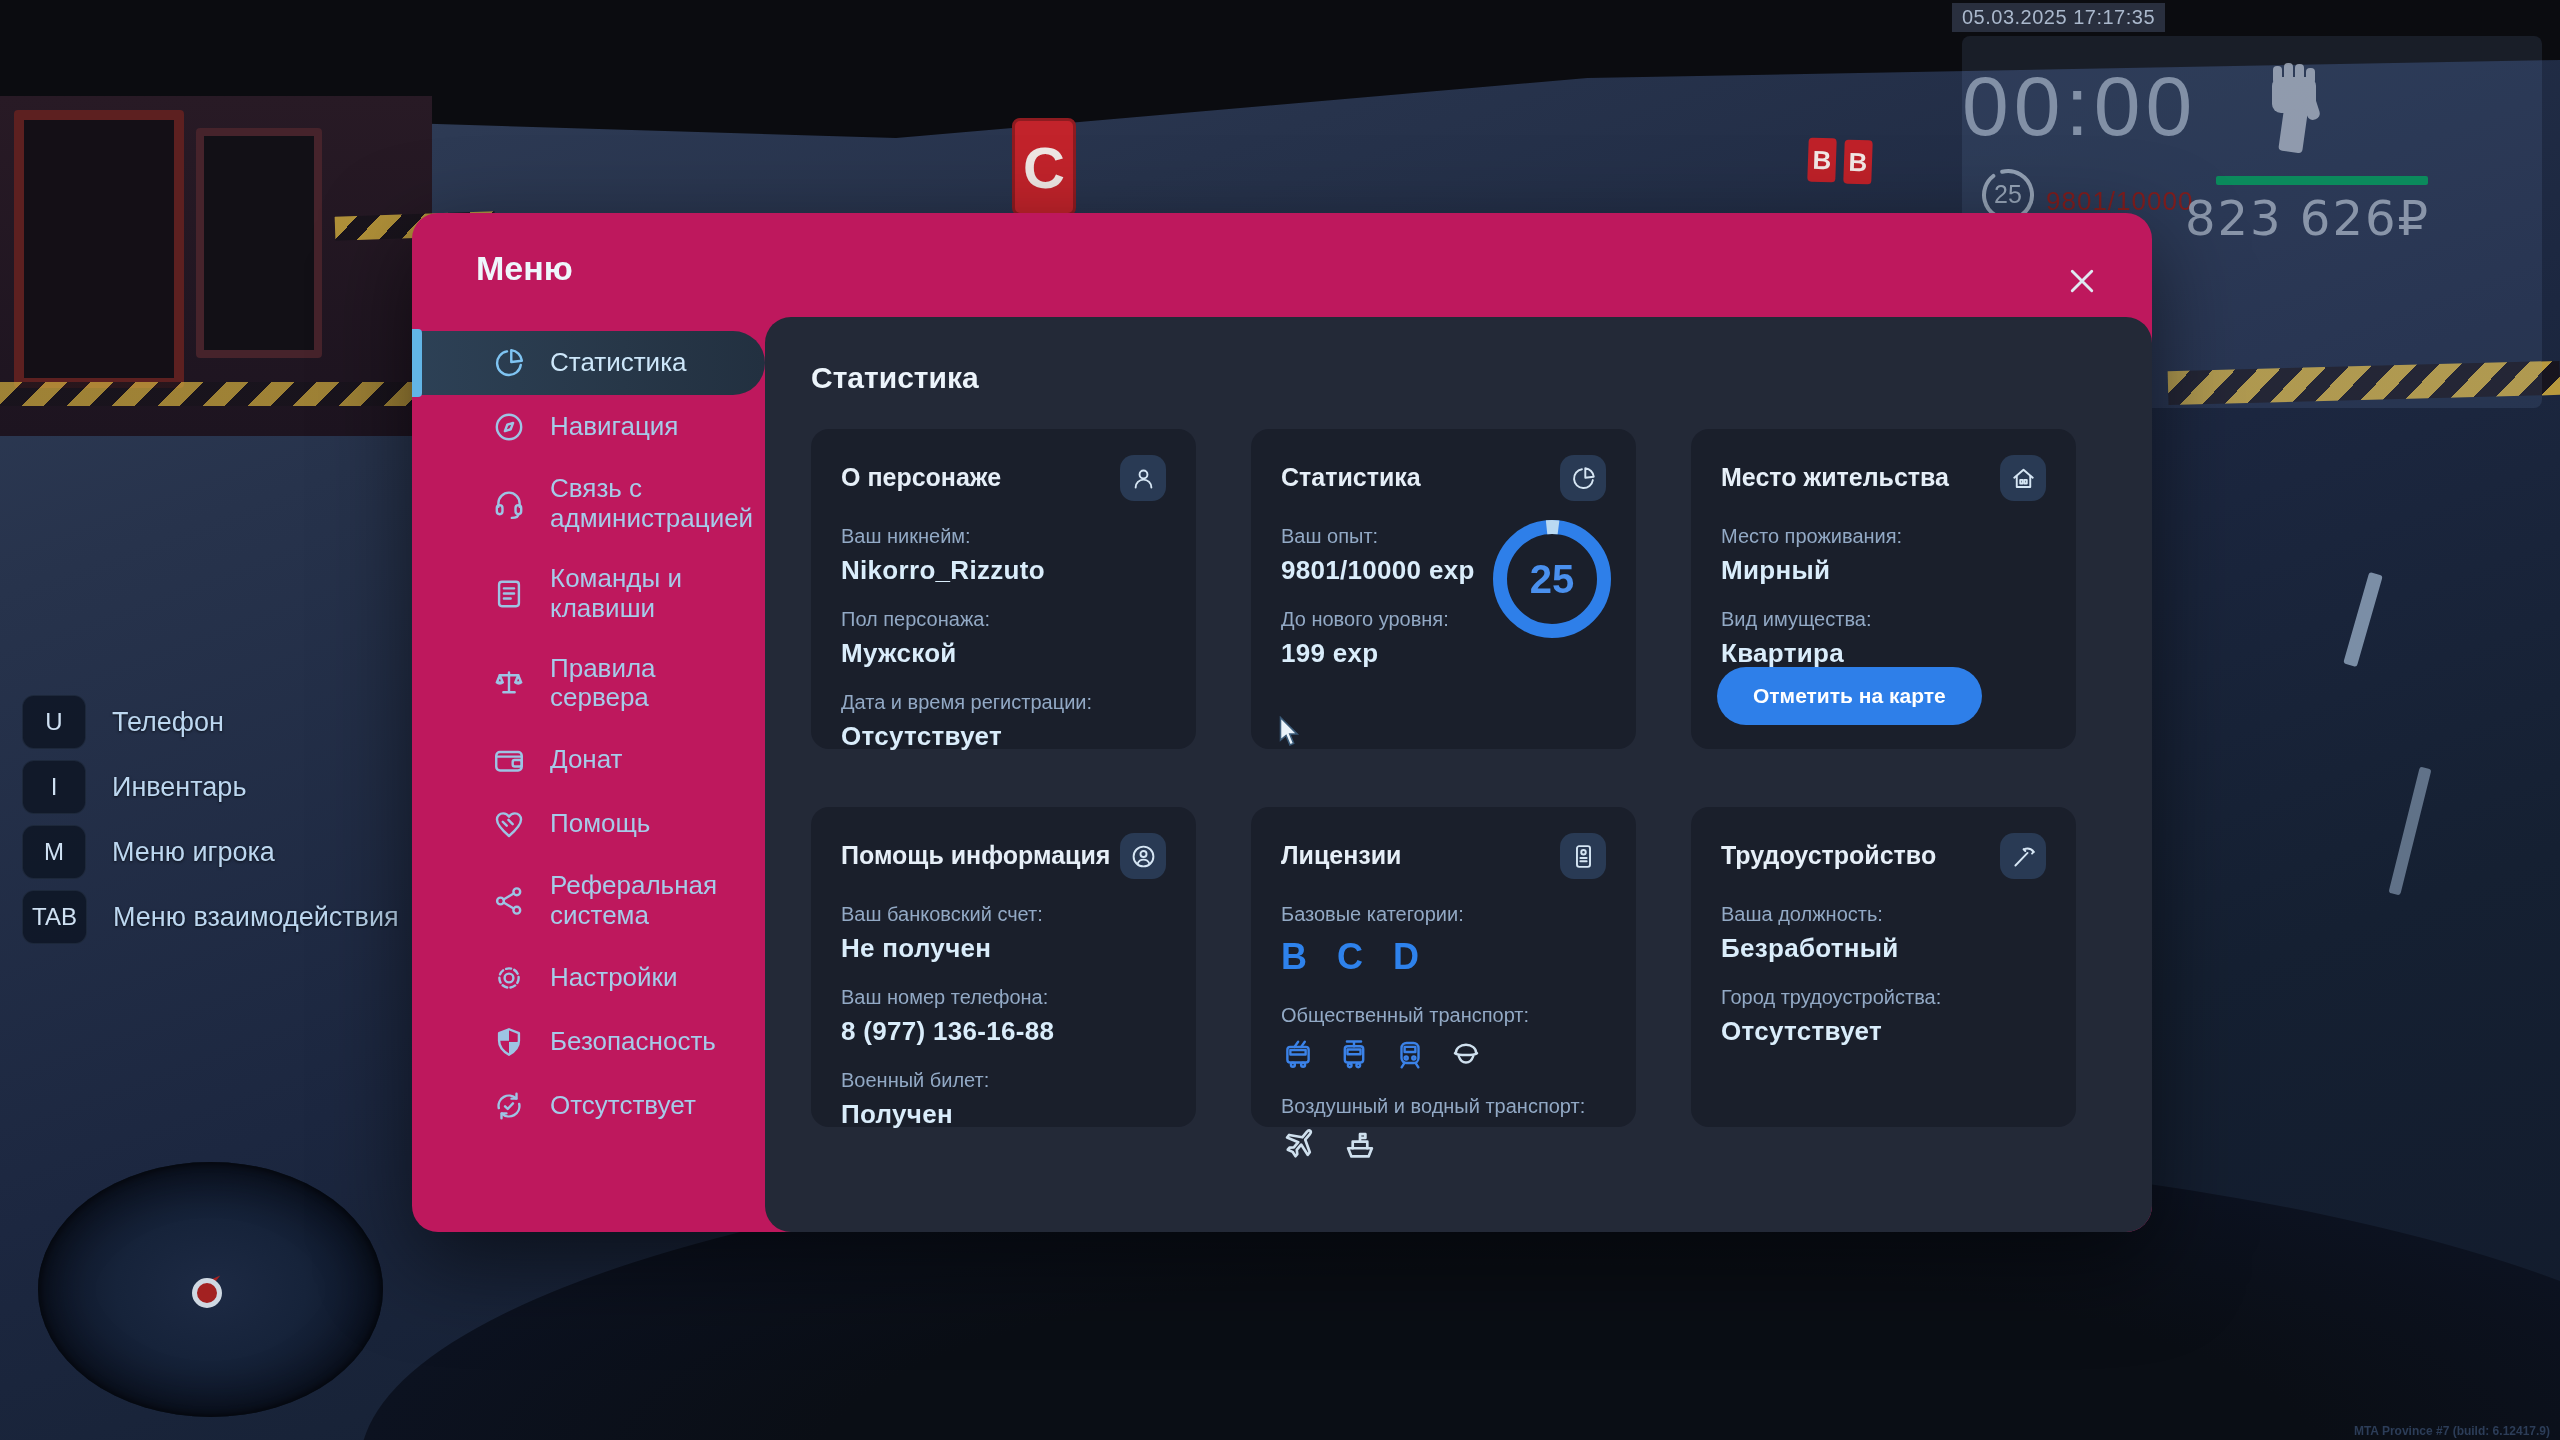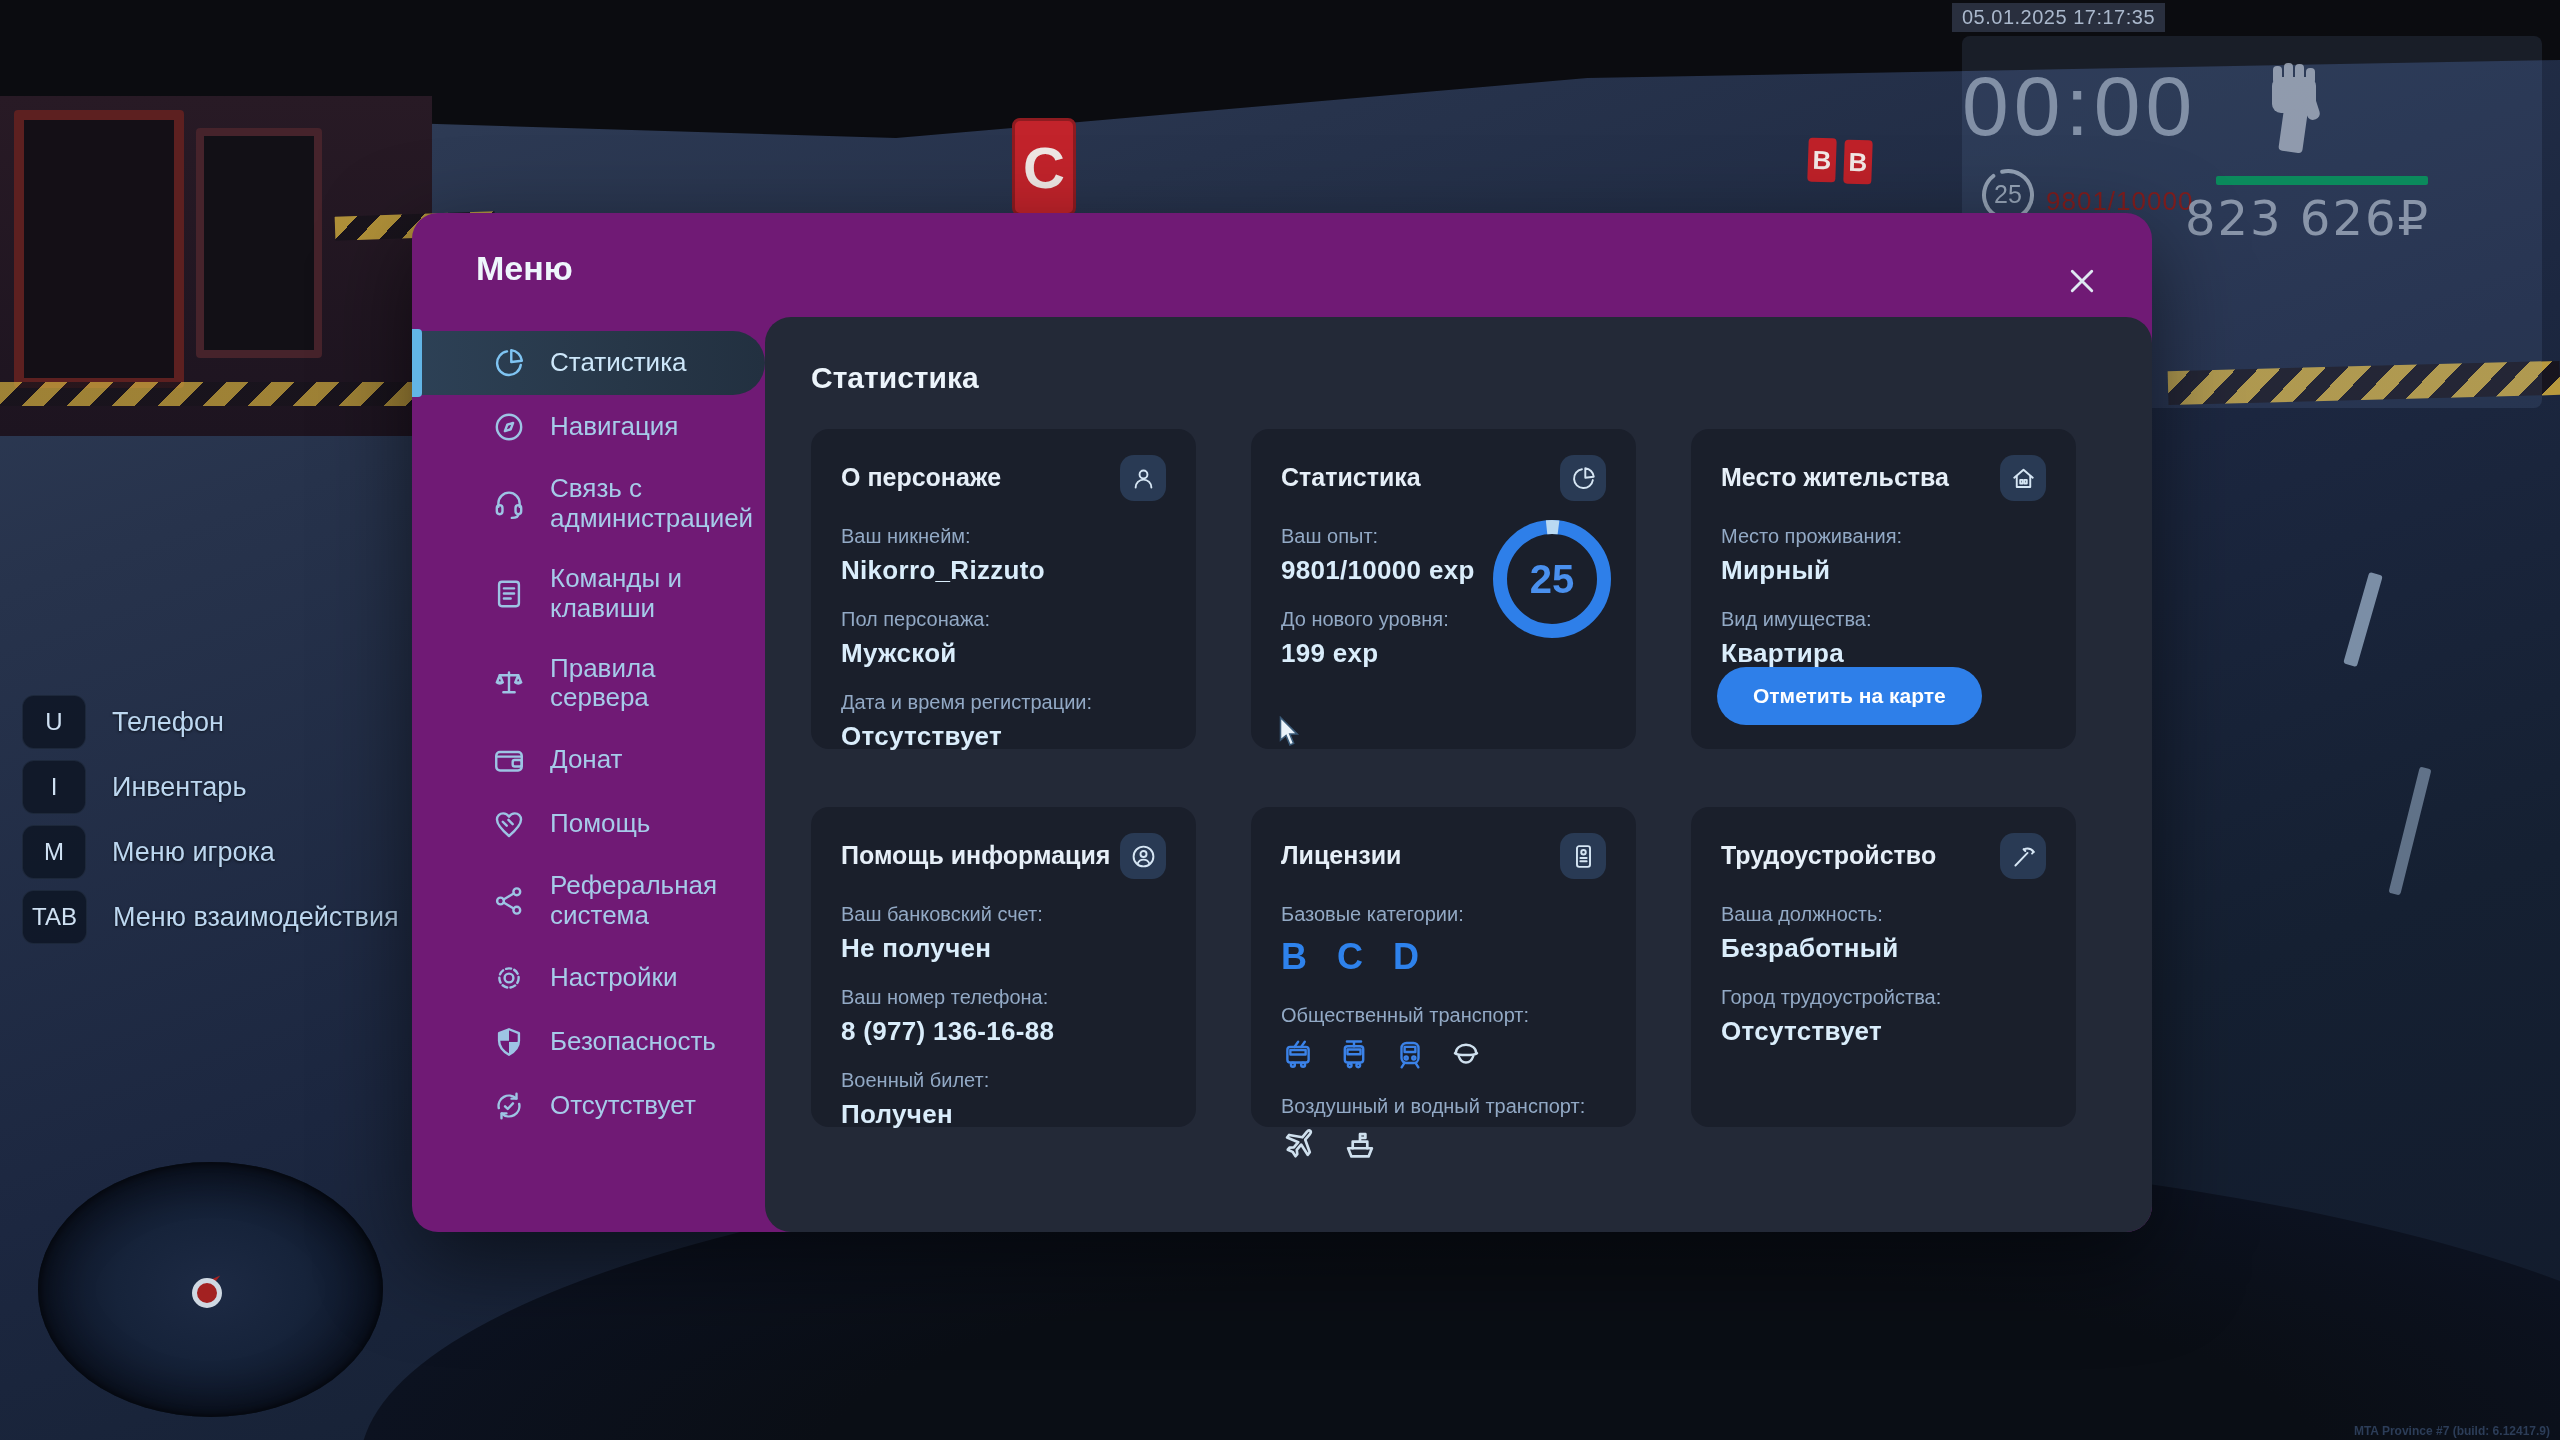--- a/index.html
+++ b/index.html
@@ -64,21 +64,21 @@
 
   
   .hotkeys{left:22px;top:696px;display:flex;flex-direction:column;gap:13px;}
   .hk-row{display:flex;align-items:center;height:52px;}
   .hk-key{min-width:44px;height:52px;padding:0 9px;border-radius:12px;background:rgba(13,20,34,.8);
     border:1px solid rgba(120,150,190,.12);color:#cfe1f3;font-size:24px;
     display:flex;align-items:center;justify-content:center;}
   .hk-label{margin-left:26px;font-size:27px;color:#bcd7f0;text-shadow:0 1px 3px rgba(0,0,0,.65);}
 
   
-  .panel{left:412px;top:213px;width:1740px;height:1019px;background:#701a75;border-radius:26px;
+  .panel{left:412px;top:213px;width:1740px;height:1019px;background:#be185d;border-radius:26px;
     box-shadow:0 30px 90px rgba(0,0,0,.55);}
   .panel-title{position:absolute;left:64px;top:36px;font-size:34px;font-weight:bold;color:#eef6fc;}
   .close-btn{position:absolute;right:52px;top:50px;width:36px;height:36px;color:#dfe9f2;cursor:pointer;}
 
   .sidebar{position:absolute;left:0;top:118px;width:353px;bottom:0;display:flex;flex-direction:column;}
   .side-item{position:relative;display:flex;align-items:center;gap:24px;
     padding:15px 20px 15px 80px;color:#a6cbe9;}
   .side-item .s-icon{flex:none;width:34px;height:34px;color:#9dc4e4;}
   .side-item .s-label{font-size:26px;line-height:1.15;max-width:215px;}
   .side-item.active{background:linear-gradient(90deg,#2d4156 0%,#273748 60%,#223040 100%);
@@ -137,21 +137,21 @@
 <div class="abs road-dash" style="left:2356px;top:572px;width:14px;height:95px;transform:rotate(16deg);opacity:.8;"></div>
 <div class="abs road-dash" style="left:2404px;top:766px;width:12px;height:130px;transform:rotate(14deg);opacity:.6;"></div>
 <div class="abs dark-bottom"></div>
 
 <div class="abs minimap"></div>
 <div class="abs player-marker">
   <div class="pm-tri"></div>
     <div class="pm-ring"></div>
 </div>
 
-<div class="abs hud-datetime">05.01.2025 17:17:35</div>
+<div class="abs hud-datetime">05.03.2025 17:17:35</div>
 <div class="abs hud-overlay"></div>
 <div class="abs hud-timer">00:00</div>
 <div class="abs fist">
   <div class="f1"></div>
     <div class="f2"></div>
     <div class="f3"></div>
     <div class="f4"></div>
   <div class="f-palm"></div>
     <div class="f-thumb"></div>
     <div class="f-wrist"></div>

